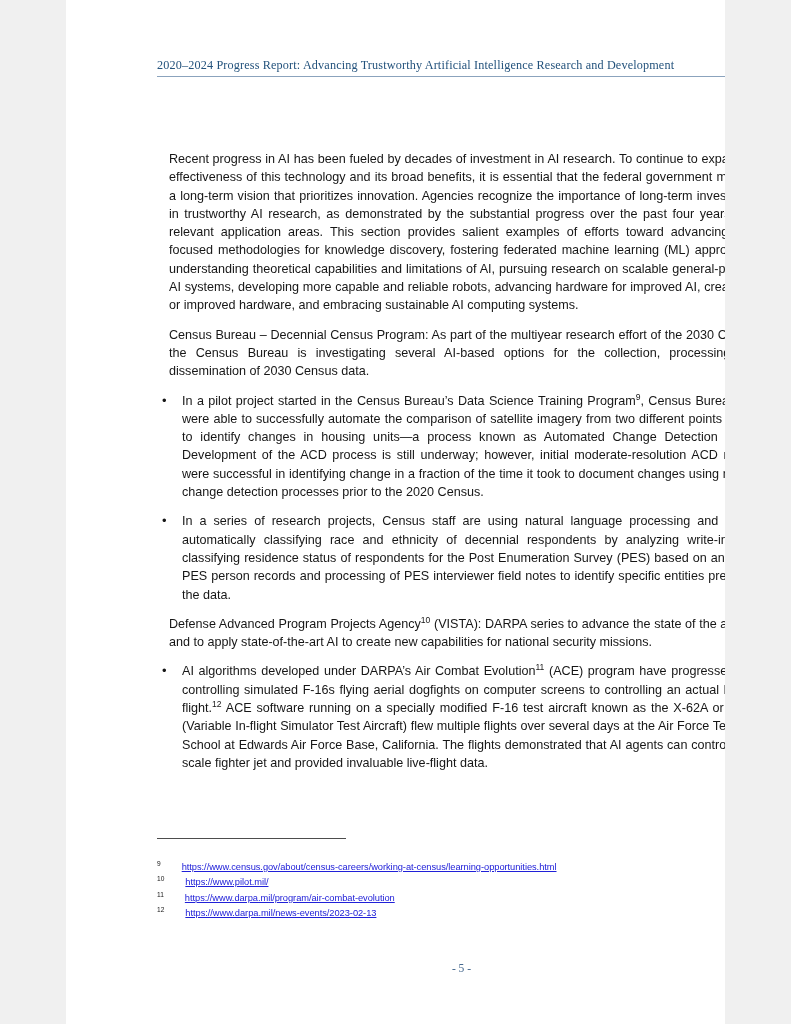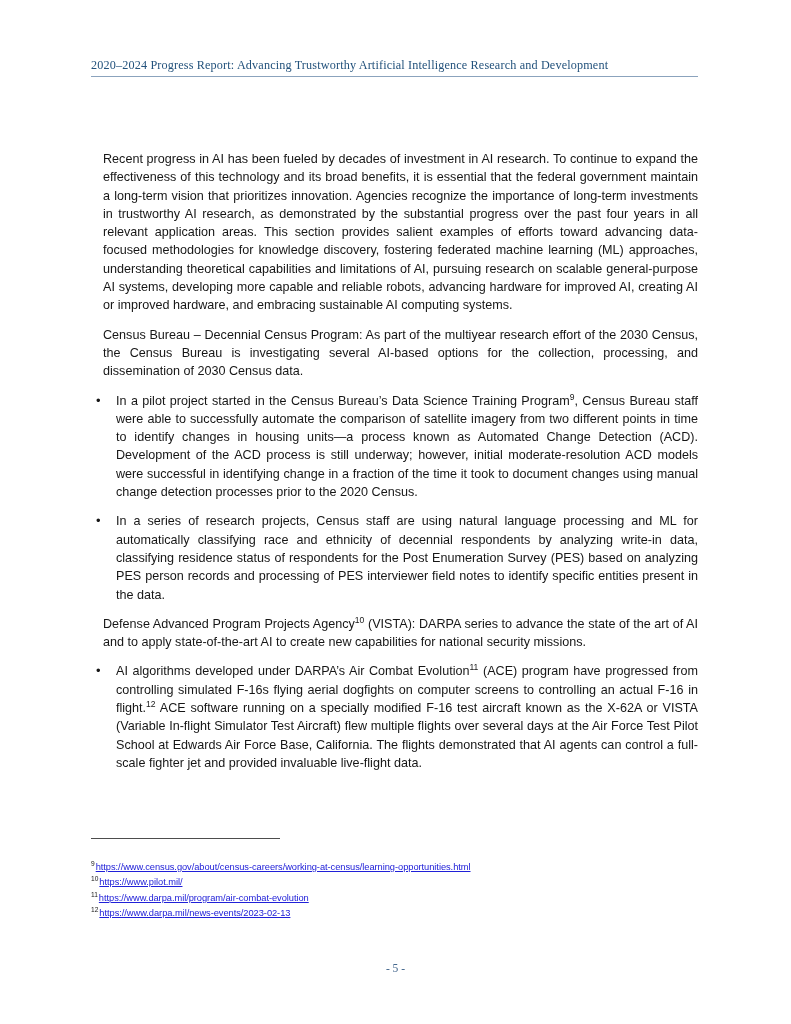--- a/index.html
+++ b/index.html
@@ -2,21 +2,21 @@
 <html><head>
 <meta charset="utf-8">
 <style>
   html, body {
     margin: 0;
     padding: 0;
     background: #f0f0f0;
   }
   .page {
     position: relative;
-    width: 791px;
+    width: 659px;
     height: 1024px;
     background: #ffffff;
     margin: 0 auto;
     overflow: hidden;
     font-family: "Liberation Sans", sans-serif;
     -webkit-font-smoothing: antialiased;
   }
 
   
   .running-header {
@@ -129,20 +129,21 @@
   .footnote .fn-num {
     font-size: 6.6px;
     vertical-align: super;
     line-height: 0;
     color: #161616;
     margin-right: 1px;
   }
   .footnote .fn-link {
     color: #2020d8;
     letter-spacing: -0.05px;
+    margin-left: 20px;
   }
 
   
   .page-number {
     position: absolute;
     left: 0;
     top: 962px;
     width: 791px;
     text-align: center;
     font-family: "Liberation Serif", serif;

